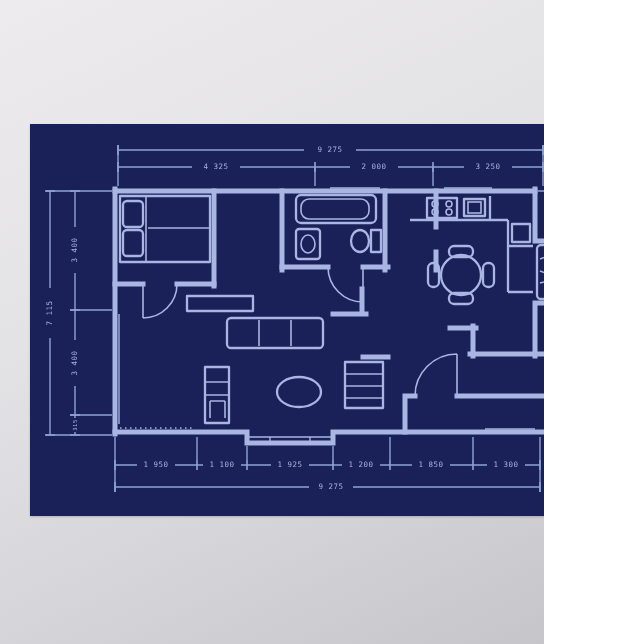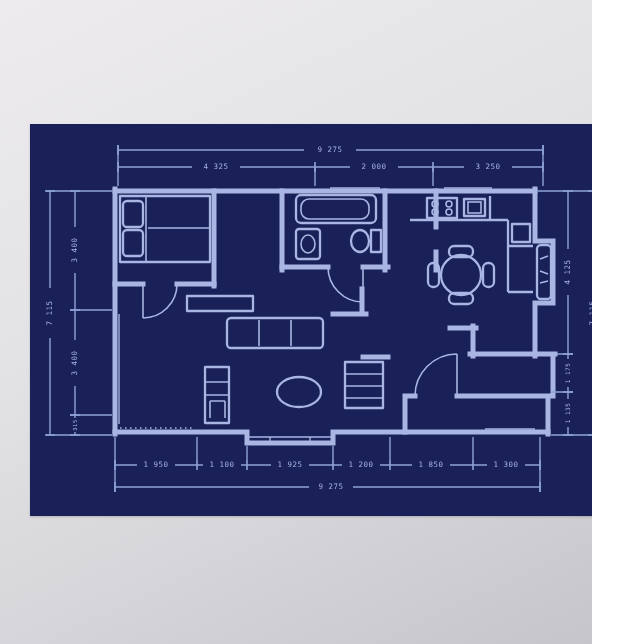--- a/index.html
+++ b/index.html
@@ -4,22 +4,23 @@
 <style>
   :root{
     --navy:#1a2158;
     --line:#a9b5e2;
     --dim:#8fa3d8;
     --txt:#a6b2e0;
   }
   html,body{margin:0;padding:0;}
   body{font-family:"DejaVu Sans Mono","Liberation Mono",monospace;}
   .stage{
-    position:relative;width:592px;height:644px;overflow:hidden;
+    position:relative;width:532px;height:644px;overflow:hidden;
     background:linear-gradient(155deg,#edebee 0%,#e3e2e5 40%,#d6d5d9 70%,#c6c5c9 100%);
+    padding-left:12px;
   }
   .poster{
     position:absolute;left:30px;top:124px;width:583px;height:392px;
     background:var(--navy);
     box-shadow:0 1px 2px rgba(60,60,70,0.25);
   }
   .poster svg{display:block;width:583px;height:392px;}
   .wall{stroke:var(--line);stroke-width:5;fill:none;stroke-linecap:square;}
   .furn{stroke:var(--line);stroke-width:2.3;fill:none;stroke-linejoin:round;}
   .furn-thin{stroke:var(--line);stroke-width:1.6;fill:none;}

